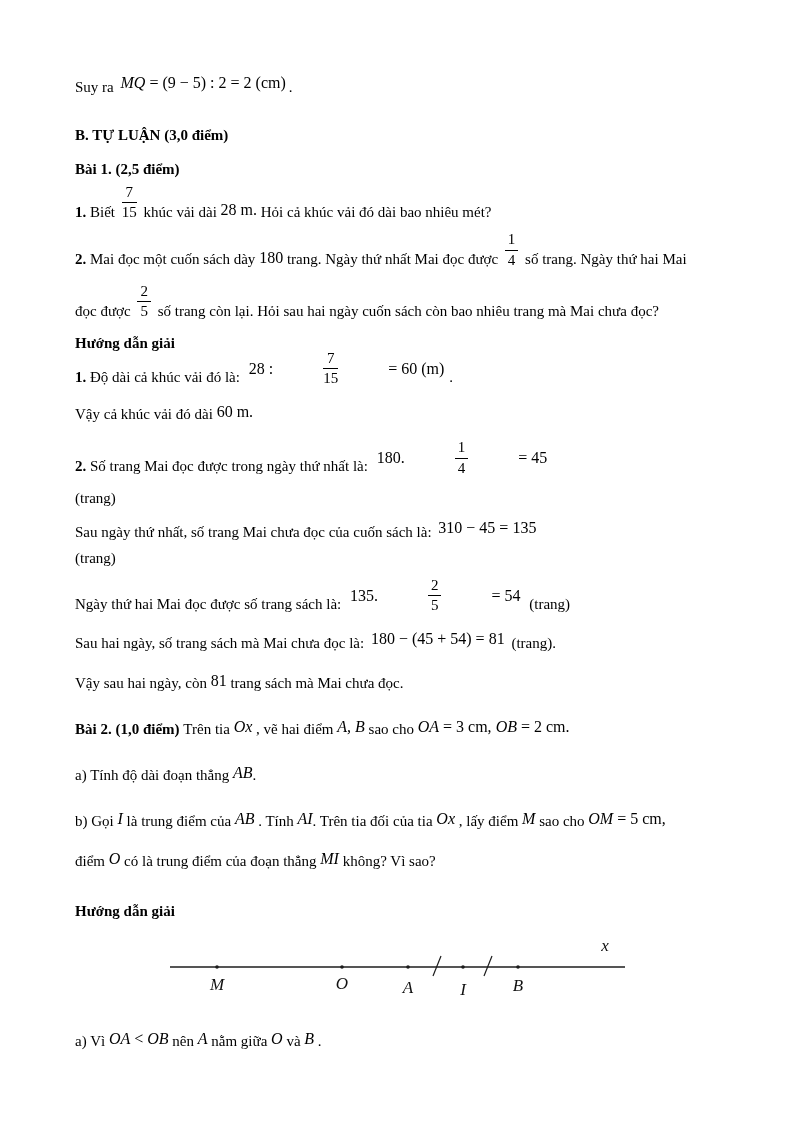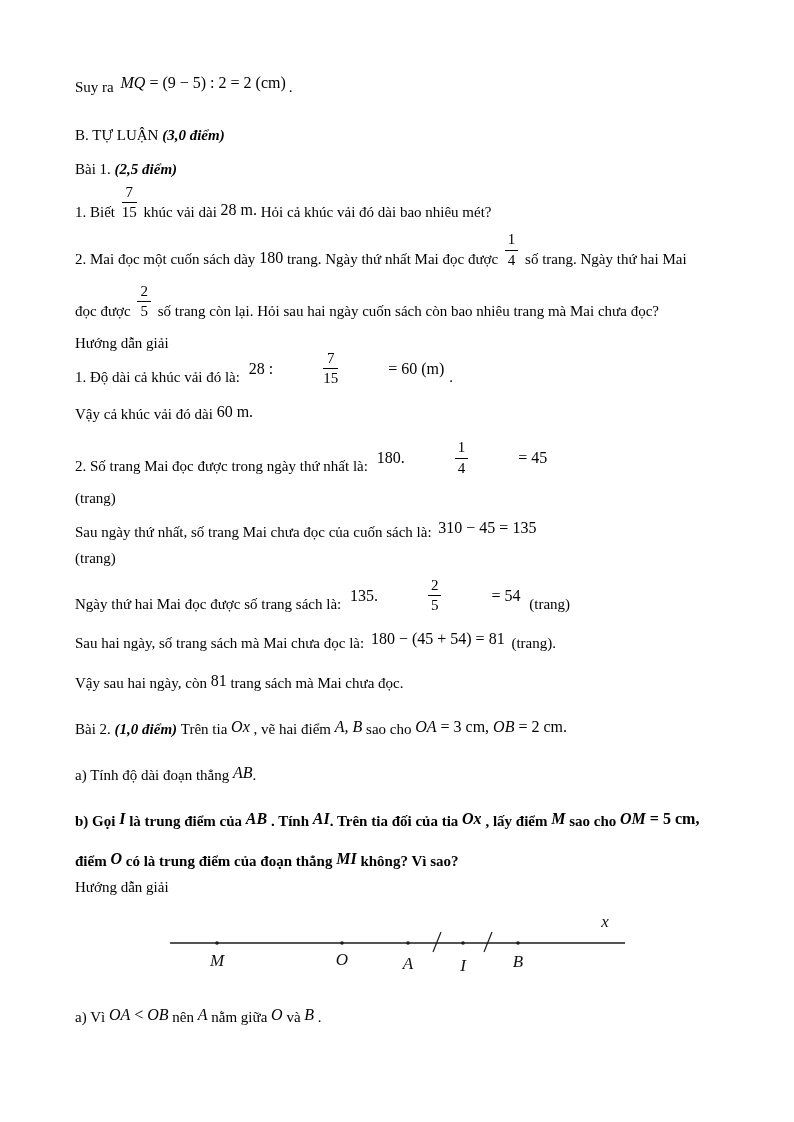--- a/index.html
+++ b/index.html
@@ -4,36 +4,36 @@
 <style>
   html,body{margin:0;padding:0;}
   body{
     width:794px;height:1122px;background:#ffffff;overflow:hidden;
     font-family:"Liberation Serif","DejaVu Serif",serif;
     font-size:15px;color:#000;
   }
   .page{box-sizing:border-box;width:632px;height:1122px;padding:74px 58px 0 75px;position:relative;}
   .para{margin:0;line-height:26px;}
   .line{white-space:nowrap;}
-  .b{font-weight:normal;}
-  .bi{font-weight:bold;font-style:italic;}
+  .b{font-weight:bold;}
+  .bi{font-weight:bold;}
   .mi{font-family:"Liberation Serif",serif;font-style:italic;font-size:16px;}
   .mn{font-family:"Liberation Serif",serif;font-size:16px;}
   .r{position:relative;top:-2px;}
   
   .eq-flat{display:inline;position:relative;top:-4px;margin:0 3px;}
   
   .eq{display:inline-flex;align-items:center;column-gap:5px;position:relative;top:-8px;margin:0 5px;vertical-align:baseline;gap:47px;}
   
   .fr{display:inline-block;vertical-align:baseline;text-align:center;font-size:15px;line-height:1.15;margin:0 3px;font-family:"Liberation Serif",serif;}
   .fr .fn{display:block;border-bottom:1px solid #000;padding:0 3px 1px;}
   .fr .fd{display:block;padding-top:1px;}
   
   .m22{margin-bottom:22px;}.m20{margin-bottom:20px;}
-  .m14{margin-bottom:14px;}.m12{margin-bottom:0;font-weight:bold;}
+  .m14{margin-bottom:14px;}.m12{margin-bottom:24px;}
   .m8{margin-bottom:8px;}.m6{margin-bottom:6px;}.m2{margin-bottom:2px;}
   .qline{margin-bottom:10px;}
   .bline{margin-bottom:14px;}
   .diagram{margin:10px 0 28px 0;}
   .diagram svg{display:block;}
   .dlab{font-family:"Liberation Serif",serif;font-style:italic;font-size:17px;fill:#111;}
 </style>
 </head>
 <body>
 

